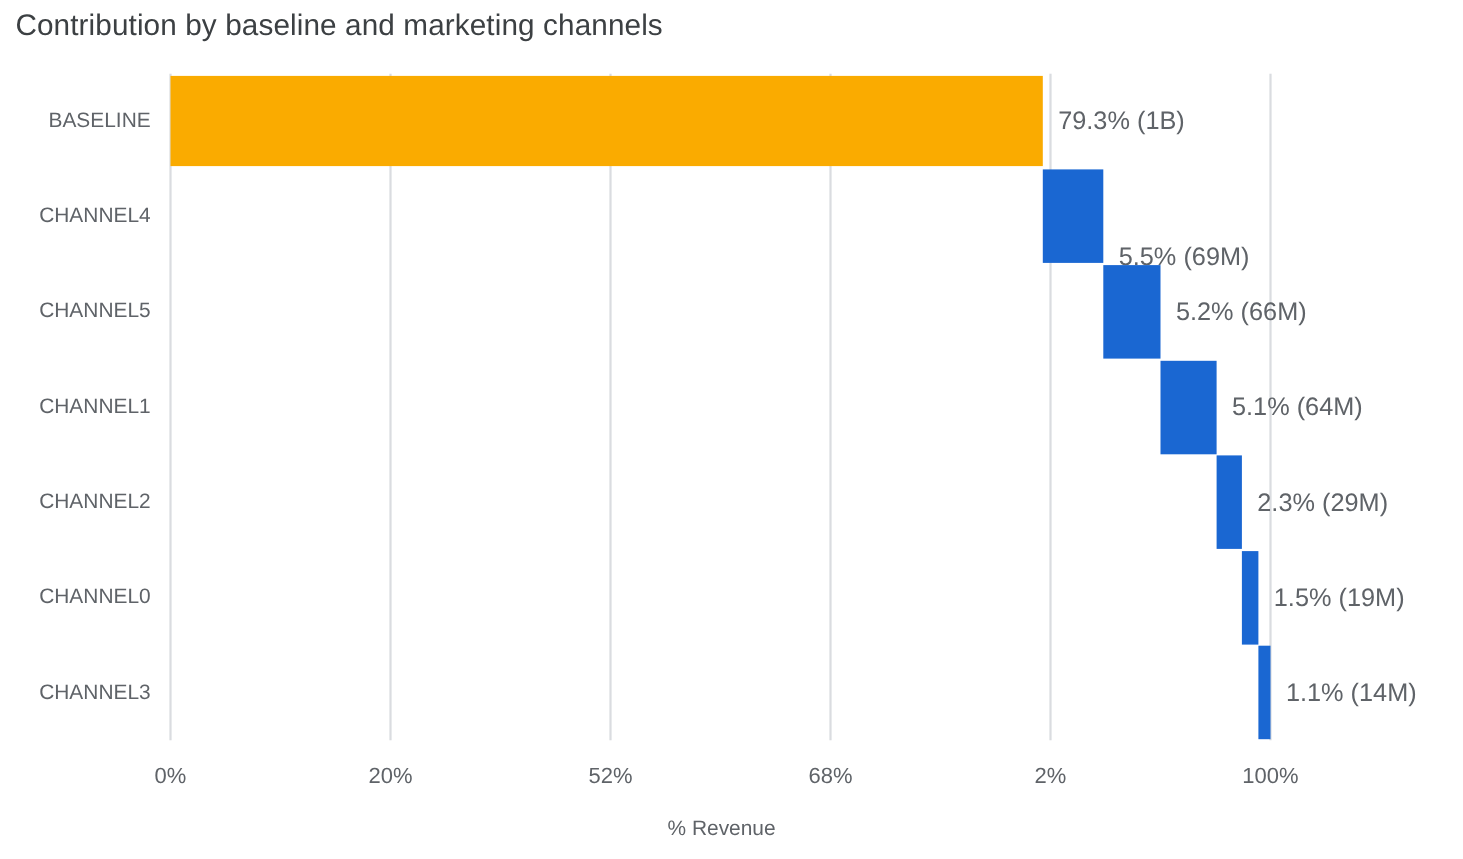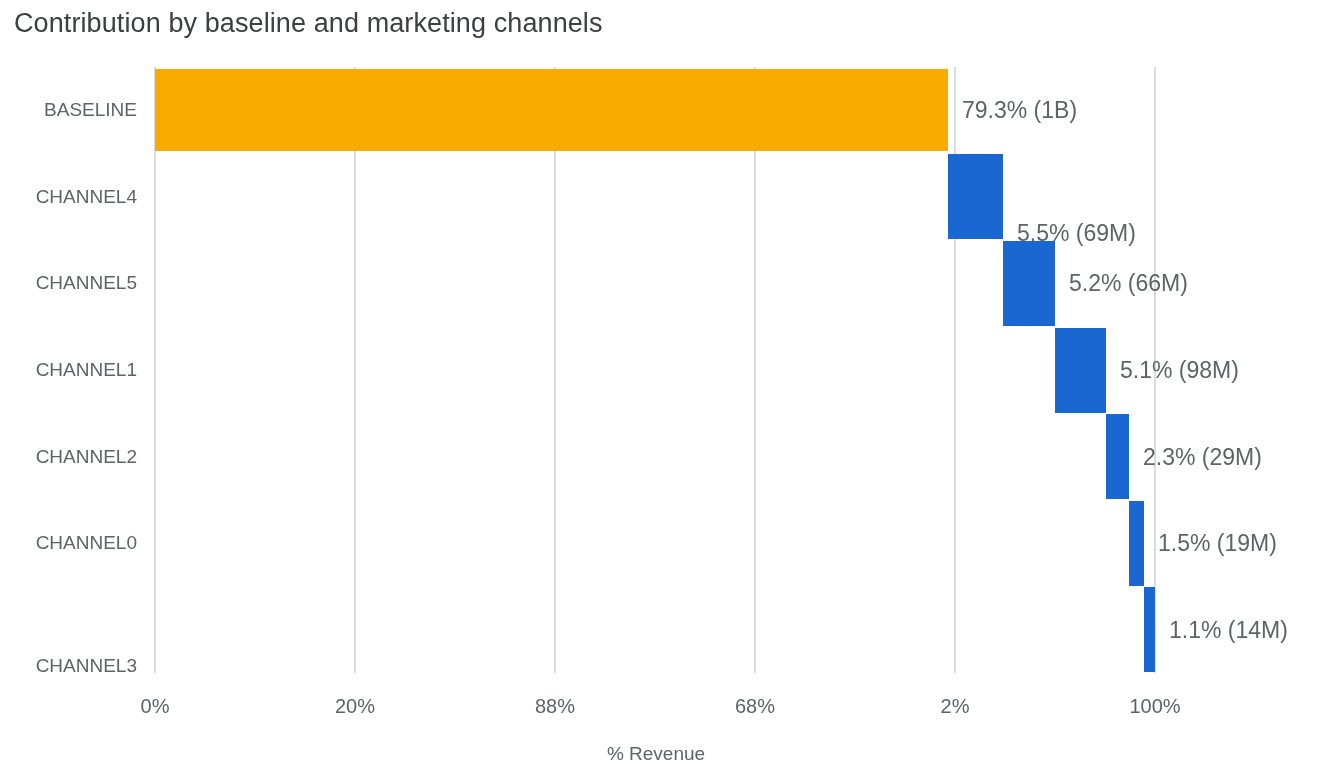--- a/index.html
+++ b/index.html
@@ -118,50 +118,50 @@
 
   <div id="chart-title">Contribution by baseline and marketing channels</div>
 
   <div id="y-axis-labels">
       <div class="y-label" style="top: 43.2857px;">BASELINE</div>
       <div class="y-label" style="top: 129.857px;">CHANNEL4</div>
       <div class="y-label" style="top: 216.429px;">CHANNEL5</div>
       <div class="y-label" style="top: 303px;">CHANNEL1</div>
       <div class="y-label" style="top: 389.571px;">CHANNEL2</div>
       <div class="y-label" style="top: 476.143px; padding-left: 24px;">CHANNEL0</div>
-      <div class="y-label" style="top: 562.714px; margin-top: 36px;">CHANNEL3</div>
+      <div class="y-label" style="top: 562.714px;">CHANNEL3</div>
     </div>
 
   <div id="plot-area">
       <div class="gridline" style="left: -1px;"></div>
       <div class="gridline" style="left: 199px;"></div>
       <div class="gridline" style="left: 399px;"></div>
       <div class="gridline" style="left: 599px;"></div>
       <div class="gridline" style="left: 799px;"></div>
       <div class="gridline" style="left: 999px;"></div>
       <div class="bar" style="left: 0px; width: 793px; top: 2.28571px; height: 82px; background: rgb(250, 171, 0);"></div>
       <div class="data-label" style="left: 807px; top: 43.2857px;">79.3% (1B)</div>
       <div class="bar" style="left: 793px; width: 55px; top: 87.3571px; height: 85px; background: rgb(26, 103, 210);"></div>
       <div class="data-label" style="left: 862px; top: 129.857px; margin-top: 36px;">5.5% (69M)</div>
       <div class="bar" style="left: 848px; width: 52px; top: 173.929px; height: 85px; background: rgb(26, 103, 210);"></div>
       <div class="data-label" style="left: 914px; top: 216.429px;">5.2% (66M)</div>
       <div class="bar" style="left: 900px; width: 51px; top: 260.5px; height: 85px; background: rgb(26, 103, 210);"></div>
-      <div class="data-label" style="left: 965px; top: 303px;">5.1% (98M)</div>
+      <div class="data-label" style="left: 965px; top: 303px;">5.1% (64M)</div>
       <div class="bar" style="left: 951px; width: 23px; top: 347.071px; height: 85px; background: rgb(26, 103, 210);"></div>
       <div class="data-label" style="left: 988px; top: 389.571px;">2.3% (29M)</div>
       <div class="bar" style="left: 974px; width: 15px; top: 433.643px; height: 85px; background: rgb(26, 103, 210);"></div>
       <div class="data-label" style="left: 1003px; top: 476.143px;">1.5% (19M)</div>
       <div class="bar" style="left: 989px; width: 11px; top: 520.214px; height: 85px; background: rgb(26, 103, 210);"></div>
       <div class="data-label" style="left: 1014px; top: 562.714px;">1.1% (14M)</div>
     </div>
 
   <div id="x-axis">
       <div class="x-tick-label" style="left: 0px;">0%</div>
       <div class="x-tick-label" style="left: 200px;">20%</div>
-      <div class="x-tick-label" style="left: 400px;">88%</div>
+      <div class="x-tick-label" style="left: 400px;">52%</div>
       <div class="x-tick-label" style="left: 600px;">68%</div>
       <div class="x-tick-label" style="left: 800px;">2%</div>
       <div class="x-tick-label" style="left: 1000px;">100%</div>
     </div>
 
   <div id="x-axis-title">% Revenue</div>
 
 </div>
 
 </body></html>

